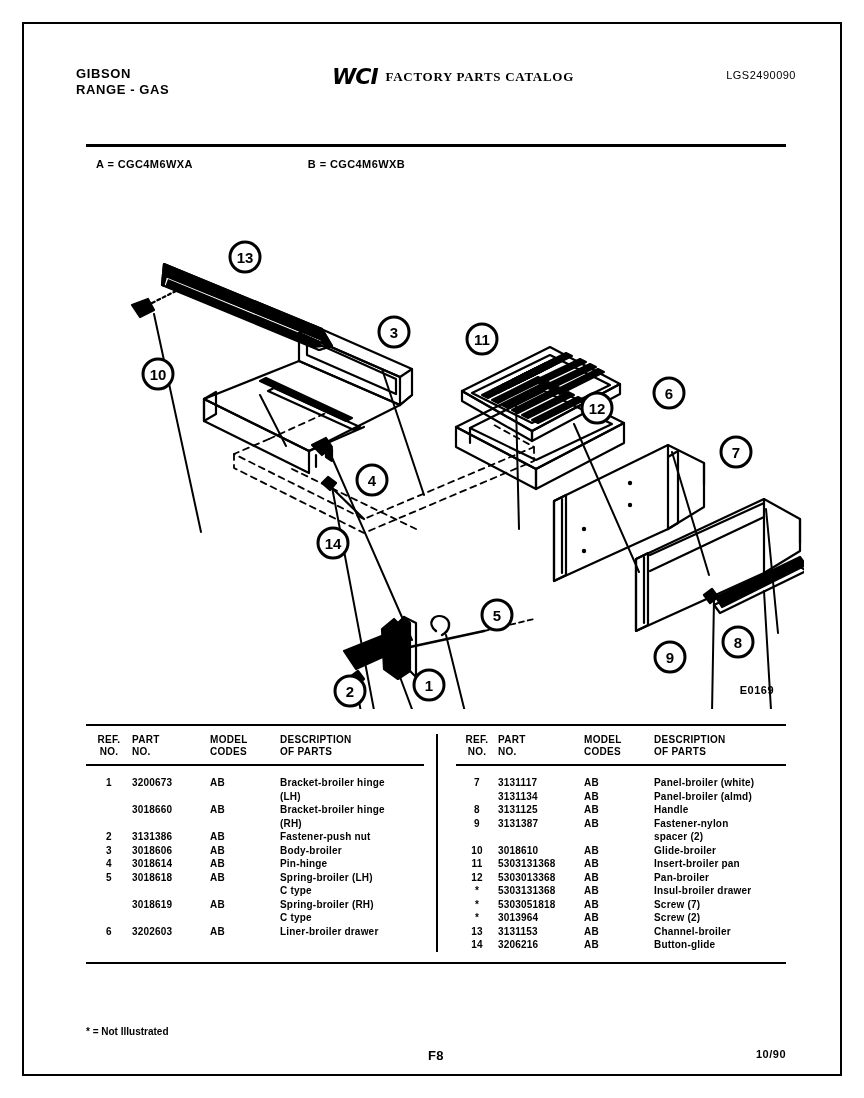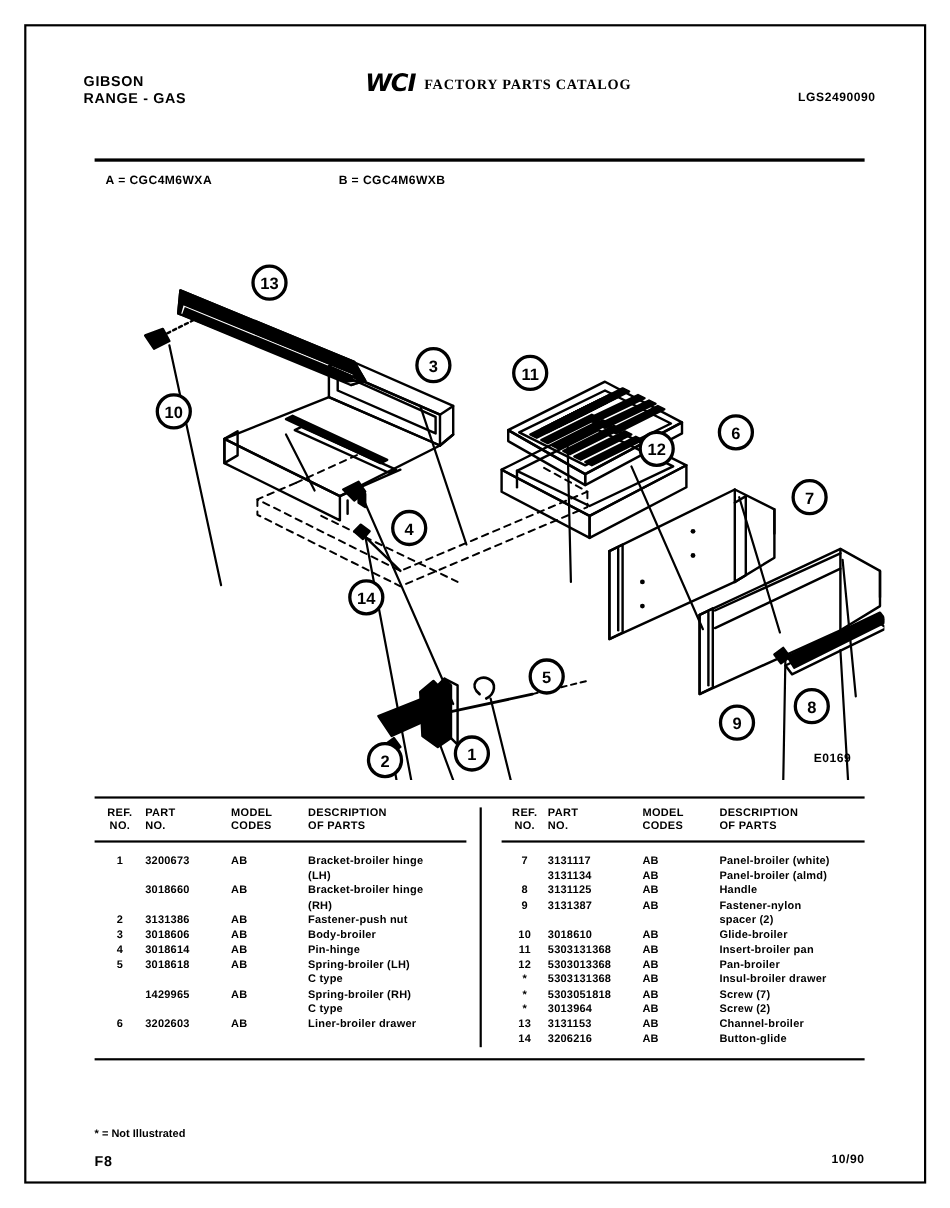--- a/index.html
+++ b/index.html
@@ -6,21 +6,21 @@
   body{width:864px;height:1098px;font-family:"Liberation Sans",sans-serif;color:#000;position:relative;overflow:hidden;}
   .page{position:absolute;left:22px;top:22px;width:820px;height:1054px;border:2px solid #000;background:#fff;box-sizing:border-box;}
   .inner{position:absolute;left:0;top:0;right:0;bottom:0;}
 
   
   .hdr{position:absolute;left:52px;top:42px;width:720px;height:46px;}
   .brand{position:absolute;left:0;top:0;font-size:13px;font-weight:bold;letter-spacing:.6px;line-height:16px;}
   .wci-block{position:absolute;left:256px;top:0;display:flex;align-items:center;justify-content:flex-end;}
   .wci{font-family:"DejaVu Sans",sans-serif;font-weight:bold;font-style:italic;font-size:22px;letter-spacing:-1px;line-height:22px;}
   .fpc{font-size:13px;font-weight:bold;letter-spacing:.7px;margin-left:8px;line-height:22px;font-family:Liberation Serif, serif;}
-  .docnum{position:absolute;right:0;top:3px;font-size:11px;font-weight:bold;letter-spacing:.5px;margin-top:14px;}
+  .docnum{position:absolute;right:0;top:3px;font-size:11px;font-weight:normal;letter-spacing:.5px;}
 
   
   .rule{position:absolute;left:62px;top:120px;width:700px;height:3px;background:#000;}
   .codes{position:absolute;left:72px;top:134px;font-size:11px;font-weight:bold;letter-spacing:.4px;}
   .codes span.cb{margin-left:72px;padding-left:40px;}
 
   
   .illus{position:absolute;left:40px;top:175px;width:740px;height:510px;}
   .illus svg{display:block;}
   .ecode{position:absolute;right:66px;top:660px;font-size:11px;font-weight:bold;letter-spacing:.5px;}
@@ -45,21 +45,21 @@
   .trow .c3{width:70px;}
   .trow .c4{flex:1;}
   .col.right .hrow .c1,.col.right .trow .c1{width:42px;}
   .col.right .hrow .c2,.col.right .trow .c2{width:86px;}
   .col.right .hrow .c3,.col.right .trow .c3{width:70px;}
   .tbl-bot{height:2px;background:#000;width:100%;margin-top:10px;}
 
   
   .foot{position:absolute;left:62px;top:1002px;width:700px;}
   .notill{position:absolute;left:0;top:0;font-size:10px;font-weight:bold;}
-  .pageno{position:absolute;left:0;right:0;top:22px;text-align:left;font-size:12px;font-weight:bold;letter-spacing:.5px;}
+  .pageno{position:absolute;left:0;right:0;top:22px;text-align:center;font-size:12px;font-weight:bold;letter-spacing:.5px;}
   .date{position:absolute;right:0;top:22px;font-size:11px;font-weight:bold;letter-spacing:.5px;}
   .cnum{font-family:"Liberation Sans",sans-serif;font-size:13px;font-weight:bold;}
 </style>
 </head>
 <body>
 
 <div class="page">
  <div class="inner">
 
   <div class="hdr">
@@ -370,21 +370,21 @@
                 <div class="c4">Spring-broiler (LH)</div>
               </div>
               <div class="trow">
                 <div class="c1">&nbsp;</div>
                 <div class="c2">&nbsp;</div>
                 <div class="c3">&nbsp;</div>
                 <div class="c4">C type</div>
               </div>
               <div class="trow">
                 <div class="c1">&nbsp;</div>
-                <div class="c2">1429965</div>
+                <div class="c2">3018619</div>
                 <div class="c3">AB</div>
                 <div class="c4">Spring-broiler (RH)</div>
               </div>
               <div class="trow">
                 <div class="c1">&nbsp;</div>
                 <div class="c2">&nbsp;</div>
                 <div class="c3">&nbsp;</div>
                 <div class="c4">C type</div>
               </div>
               <div class="trow">

